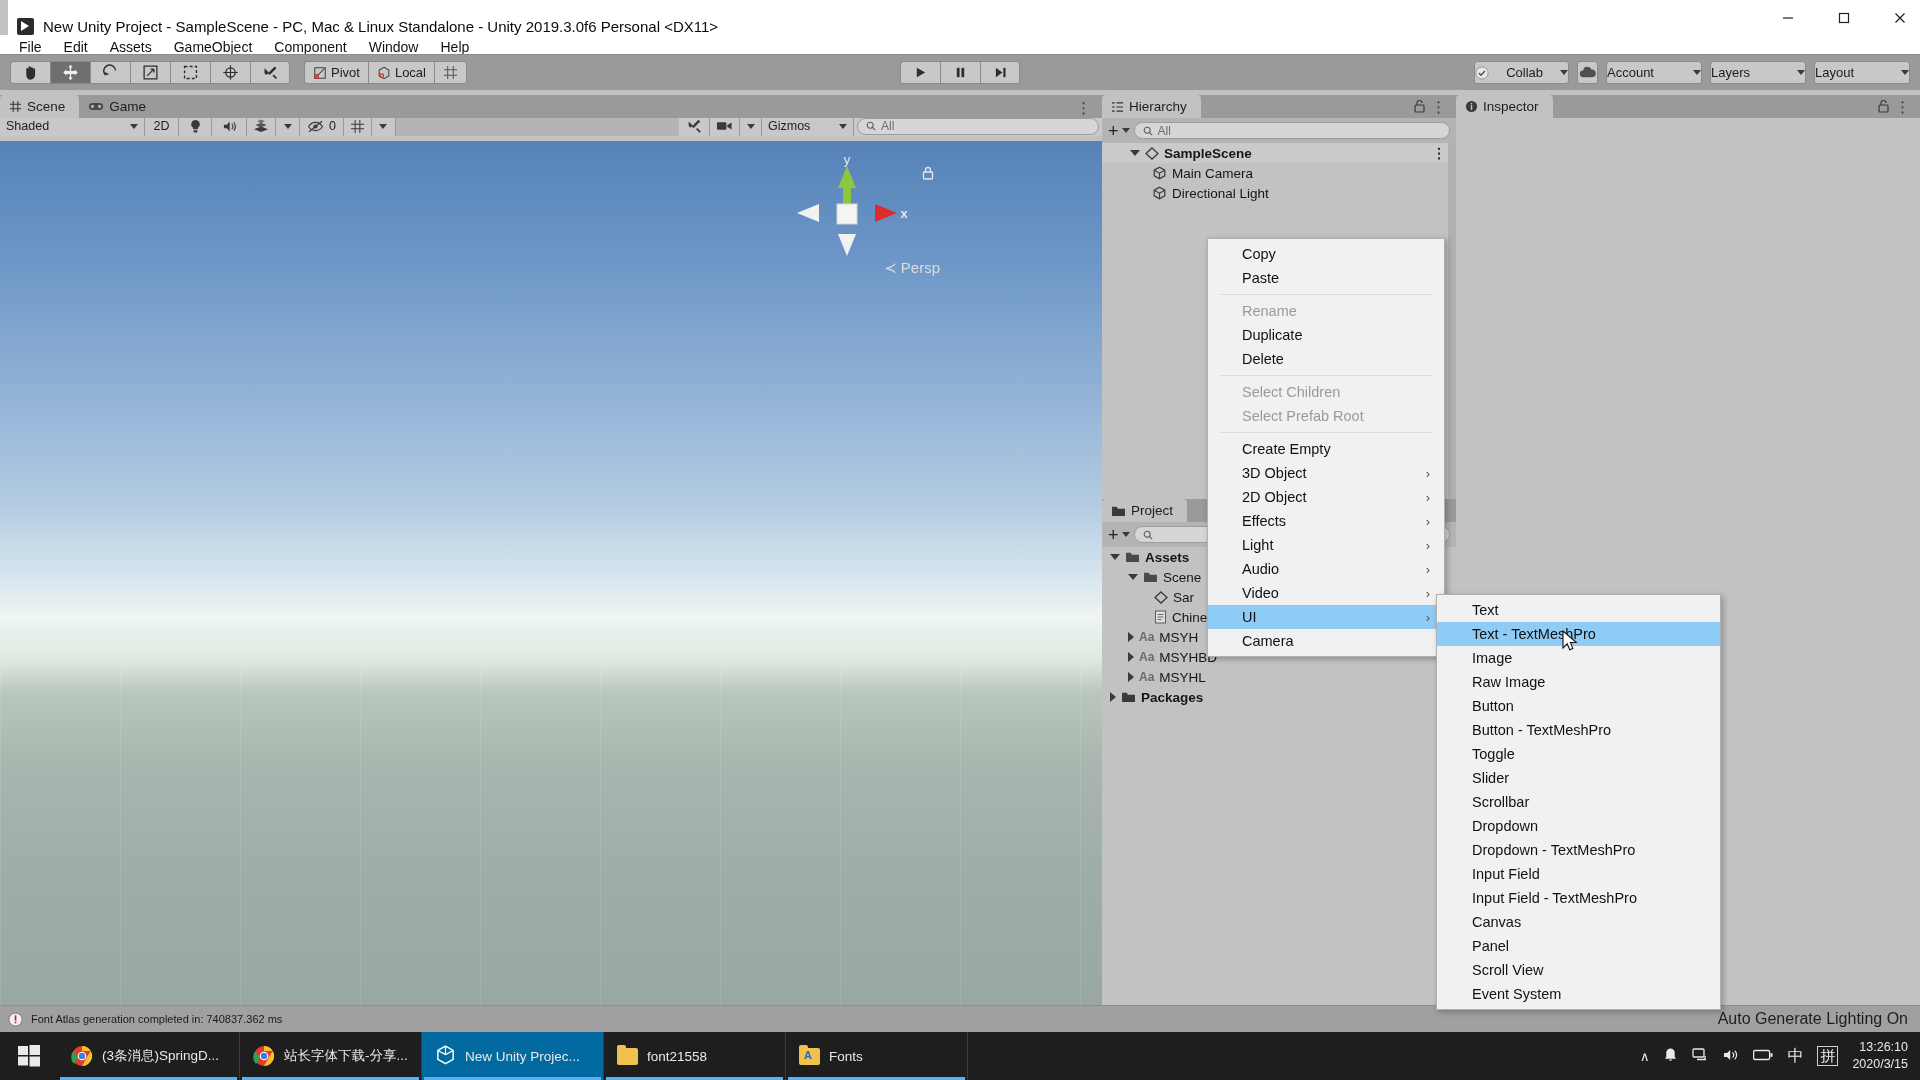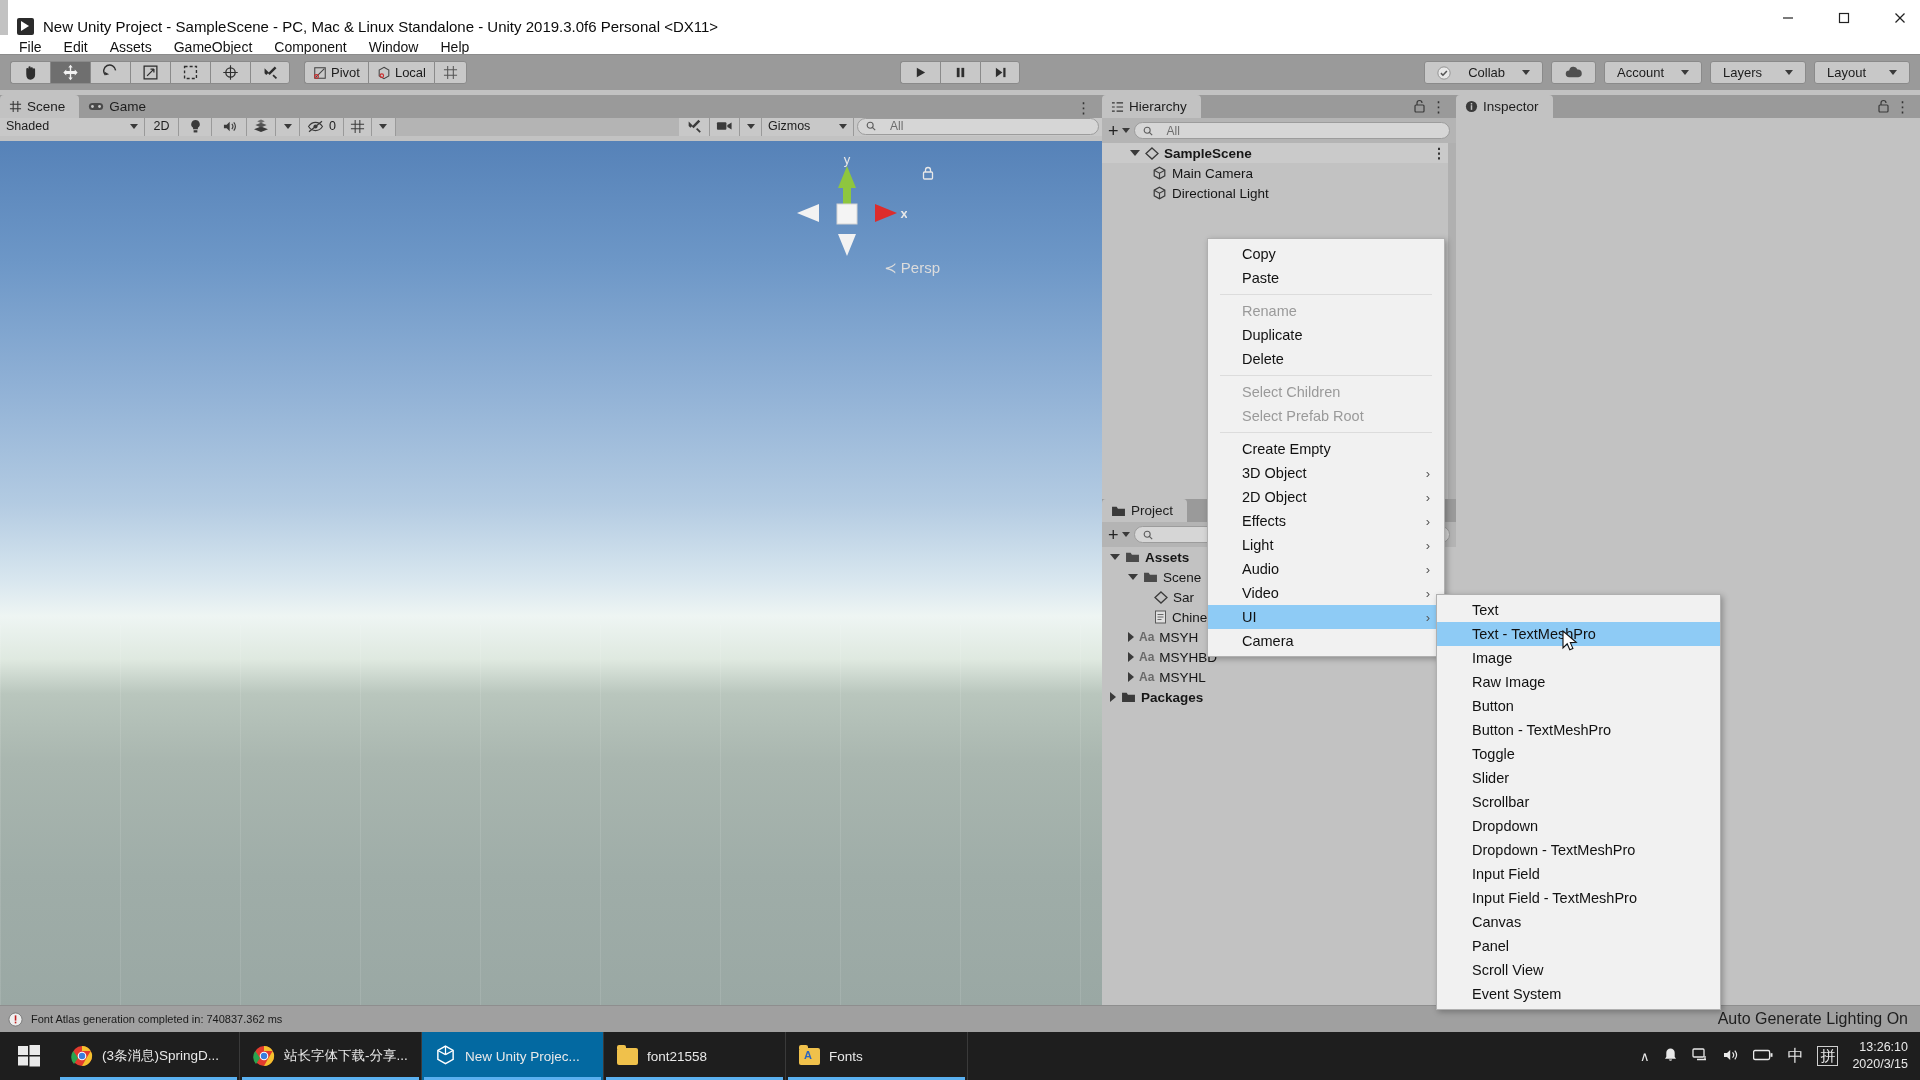--- a/index.html
+++ b/index.html
@@ -75,21 +75,21 @@
     border-right: none; display: flex; align-items: center; justify-content: center;
   }
   .pbtn:first-child { border-radius: 3px 0 0 3px; }
   .pbtn:last-child { border-right: 1px solid #8a8a8a; border-radius: 0 3px 3px 0; }
 
   .rightgrp {
     position: absolute; right: 10px; display: flex; align-items: center; gap: 8px;
   }
   .rbtn {
     height: 23px; background: #c8c8c8; border: 1px solid #8a8a8a; border-radius: 3px;
-    display: flex; align-items: center; gap: 17px; padding: 0 12px;
+    display: flex; align-items: center; gap: 17px; padding: 0 0;
     font-size: 13px; color: #1c1c1c; white-space: nowrap;
   }
   .rbtn.wide { min-width: 96px; justify-content: space-between; }
   .caret { width: 0; height: 0; border-left: 4px solid transparent; border-right: 4px solid transparent; border-top: 5px solid #3a3a3a; }
 
   
   .panel-tabbar {
     height: 23px; background: #9a9a9a; display: flex; align-items: flex-end;
     position: relative;
   }
@@ -139,21 +139,21 @@
     position: absolute; left: 1102px; top: 95px; width: 354px; height: 404px;
     background: #c2c2c2;
   }
   .hier-search {
     height: 25px; background: #b4b4b4; display: flex; align-items: center;
     gap: 4px; padding: 0 6px;
   }
   .plusbtn { display: flex; align-items: center; gap: 3px; font-size: 18px; color: #222; line-height: 1; }
   .searchbox {
     flex: 1; height: 17px; background: #d6d6d6; border: 1px solid #9c9c9c;
-    border-radius: 9px; display: flex; align-items: center; gap: 14px; padding: 0 8px;
+    border-radius: 9px; display: flex; align-items: center; gap: 5px; padding: 0 8px;
     font-size: 12px; color: #6d6d6d;
   }
   .hrow {
     height: 20px; display: flex; align-items: center; gap: 5px;
     font-size: 13.5px; color: #161616; padding-left: 8px; position: relative;
   }
   .hrow.scene { background: #cacaca; font-weight: bold; }
   .arrowdn { width: 0; height: 0; border-left: 5px solid transparent; border-right: 5px solid transparent; border-top: 6px solid #3a3a3a; }
   .arrowrt { width: 0; height: 0; border-top: 5px solid transparent; border-bottom: 5px solid transparent; border-left: 6px solid #3a3a3a; }
 

